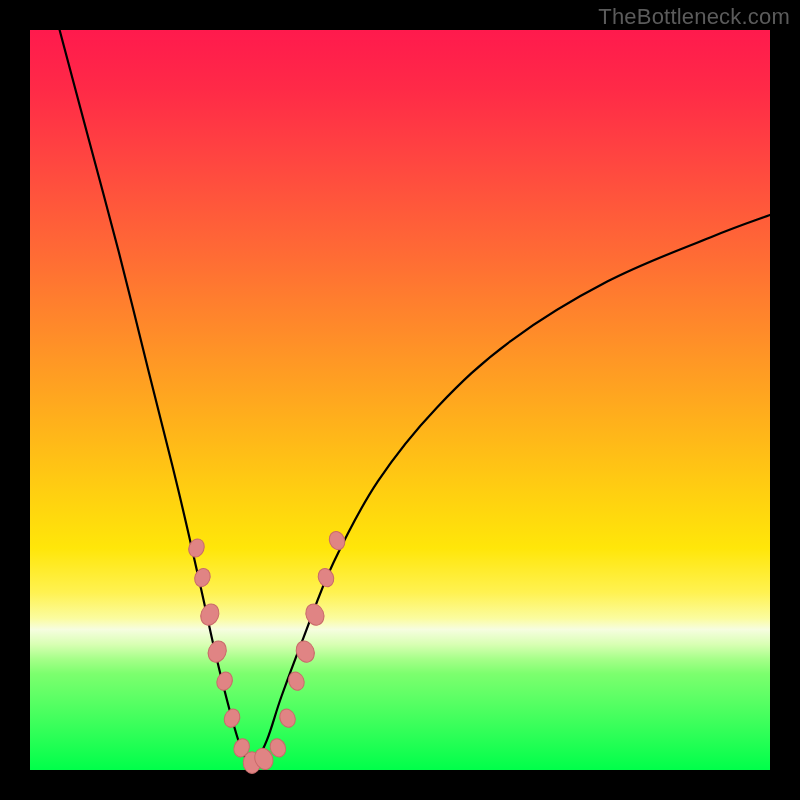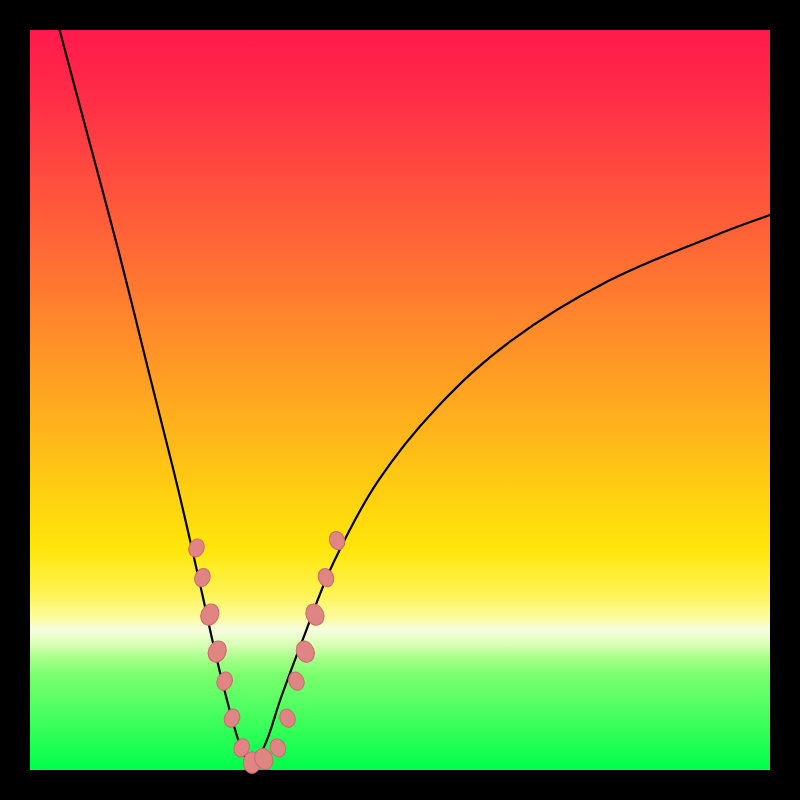--- a/index.html
+++ b/index.html
@@ -60,20 +60,21 @@
   .bead {
     fill: #e08484;
     stroke: #c96a6a;
     stroke-width: 1;
   }
 </style>
 </head>
 <body>
 
 <div class="frame">
+  <div class="watermark">TheBottleneck.com</div>
   <div class="plot">
     <svg class="curve" viewBox="0 0 740 740">
       <g id="curve-group">
           <path d="M 29.6 0 C 34.928000000000004 19.98, 48.544000000000004 71.03999999999999, 59.2 111 C 69.856 150.96, 78.14399999999999 180.708, 88.8 222 C 99.456 263.292, 107.744 297.77599999999995, 118.4 340.4 C 129.056 383.024, 138.676 420.172, 148 458.8 C 157.324 497.428, 163.54000000000002 525.696, 170.20000000000002 555 C 176.86 584.304, 179.672 598.956, 185 621.6 C 190.328 644.244, 195.138 663.4839999999999, 199.8 680.8 C 204.46200000000002 698.116, 206.90399999999997 707.1439999999999, 210.89999999999998 717.8 C 214.896 728.456, 220.002 736.004, 222 740" fill="none" stroke="#000000" stroke-width="2.2" stroke-linecap="round"></path>
           <path d="M 222 740 C 224.66400000000002 734.672, 231.472 723.72, 236.8 710.4 C 242.12800000000001 697.0799999999999, 244.94000000000003 684.648, 251.60000000000002 666 C 258.26000000000005 647.352, 264.476 630.776, 273.8 606.8 C 283.124 582.824, 290.08 560.7719999999999, 303.4 532.8 C 316.71999999999997 504.828, 329.15199999999993 479.37199999999996, 347.79999999999995 451.4 C 366.448 423.428, 383.02400000000006 402.708, 407.00000000000006 377.40000000000003 C 430.97600000000006 352.09200000000004, 450.36400000000003 333.444, 481 310.8 C 511.63599999999997 288.156, 541.236 270.24799999999993, 577.2 251.59999999999997 C 613.1640000000001 232.95199999999997, 651.4960000000001 219.18800000000005, 680.8000000000001 207.20000000000005 C 710.104 195.21200000000005, 729.344 188.996, 740 185" fill="none" stroke="#000000" stroke-width="2.2" stroke-linecap="round"></path>
         </g>
       <g id="bead-group">
           <ellipse cx="166.5" cy="518" rx="7.5" ry="9.3" class="bead" transform="rotate(22 166.5 518)"></ellipse>
           <ellipse cx="172.42000000000002" cy="547.6" rx="7.5" ry="9.3" class="bead" transform="rotate(22 172.42000000000002 547.6)"></ellipse>
           <ellipse cx="179.82" cy="584.6" rx="8.75" ry="10.85" class="bead" transform="rotate(22 179.82 584.6)"></ellipse>

